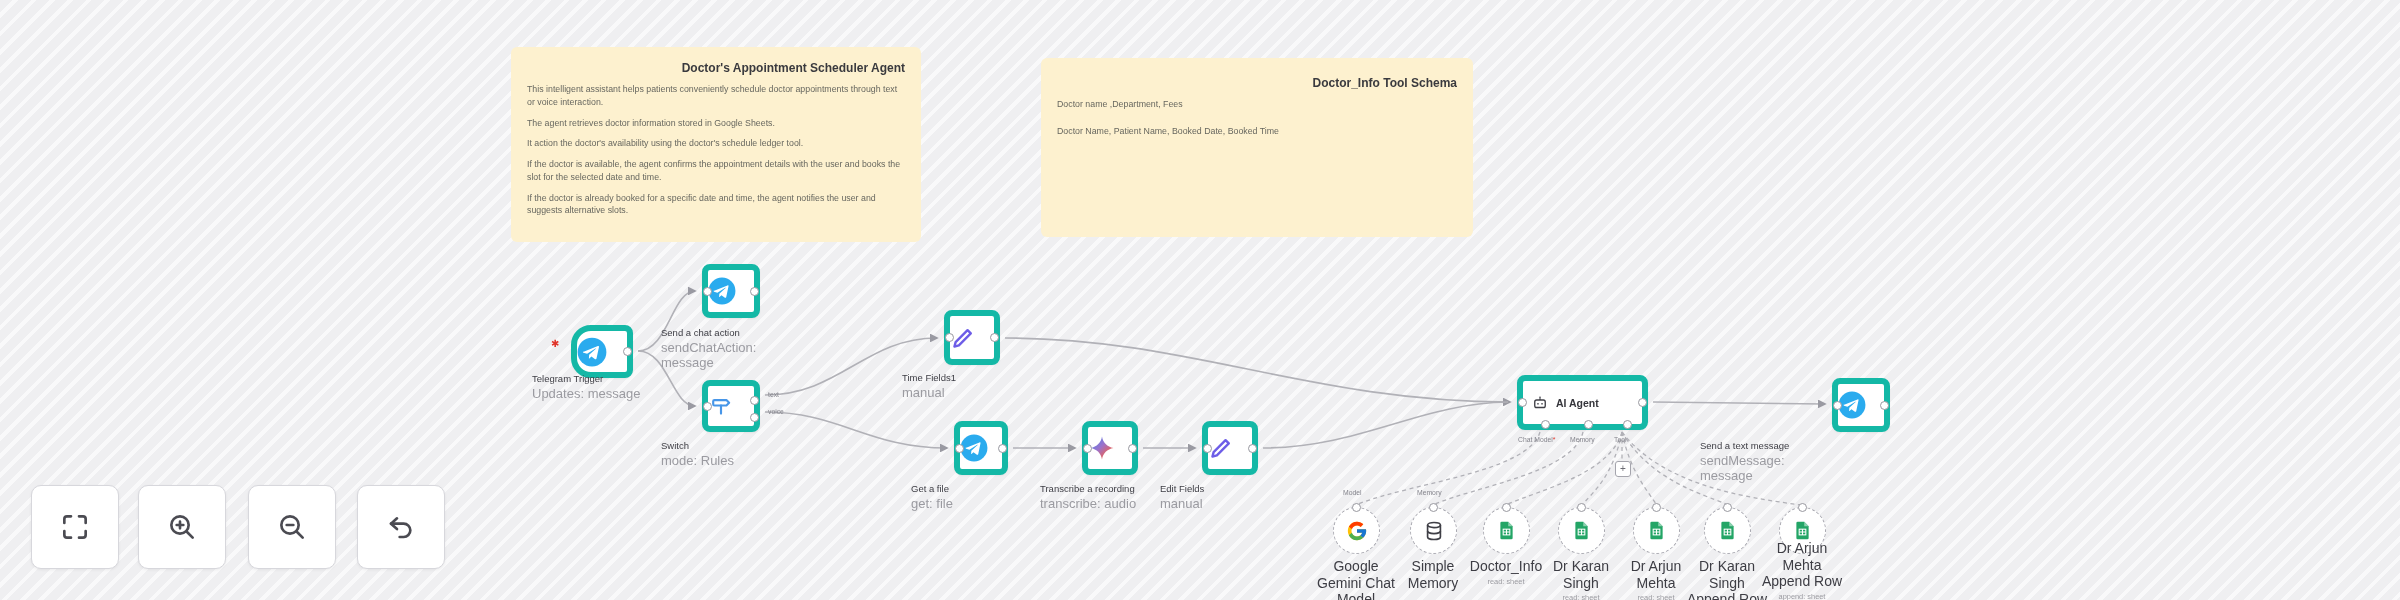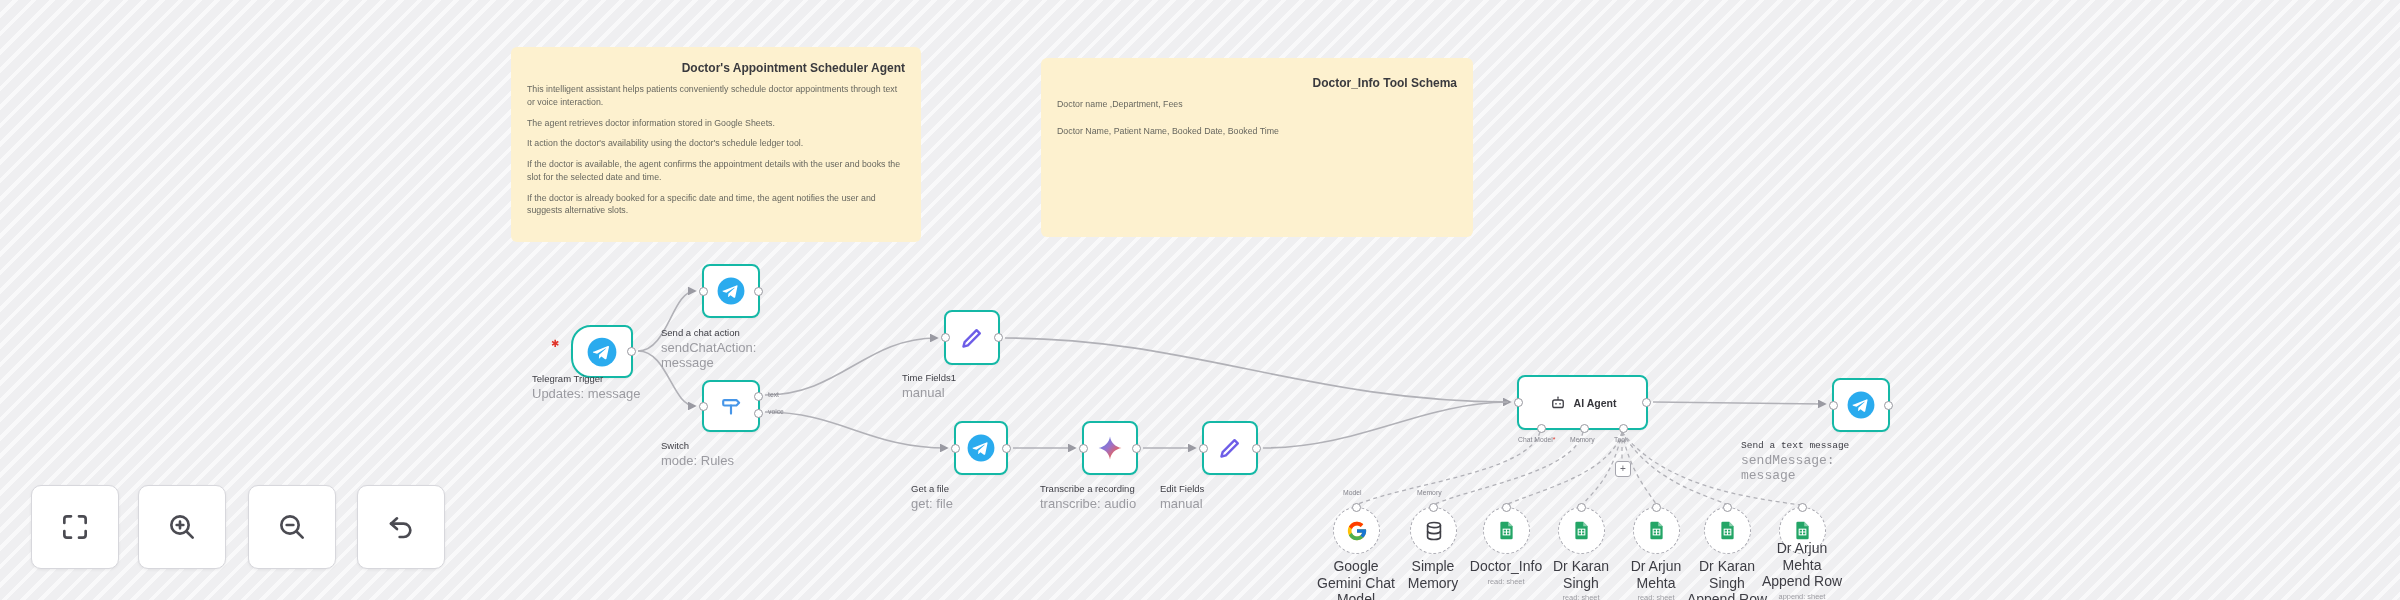--- a/index.html
+++ b/index.html
@@ -17,22 +17,22 @@
   
   .sticky{position:absolute;background:#fdf1cf;border-radius:6px;padding:12px 16px;z-index:2;box-sizing:border-box;}
   .sticky h1{font-size:12px;margin:2px 0 8px 0;color:#3a3a3e;font-weight:700;text-align:right;}
   .sticky p{font-size:8.8px;line-height:1.45;color:#67675f;margin:0 0 8px 0;}
   #sticky-scheduler{left:511px;top:47px;width:410px;height:195px;}
   #sticky-schemas{left:1041px;top:58px;width:432px;height:179px;}
   #sticky-schemas h1{margin-top:6px;}
   #sticky-schemas p{margin-bottom:14px;}
 
   
-  .node{position:absolute;background:#fff;border:2px solid #14b8a6;border-radius:8px;z-index:3;
-        display:flex;align-items:center;justify-content:center;box-shadow:0 1px 2px rgba(0,0,0,.05);box-sizing:border-box;}
+  .node{position:absolute;background:#fff;border:6px solid #14b8a6;border-radius:8px;z-index:3;
+        display:flex;align-items:center;box-shadow:0 1px 2px rgba(0,0,0,.05);box-sizing:border-box;}
   .node.trigger{border-radius:20px 8px 8px 20px;}
   .port{position:absolute;width:9px;height:9px;background:#fff;border:1.5px solid #98989f;border-radius:50%;box-sizing:border-box;z-index:4;}
   .port.in{left:-5px;top:50%;margin-top:-4.5px;}
   .port.out{right:-5px;top:50%;margin-top:-4.5px;}
   .caption{position:absolute;z-index:3;text-align:left;}
   .caption .lbl{font-size:9.5px;color:#3d3d44;line-height:1.2;}
   .caption .sub{font-size:13px;color:#9b9ba1;margin-top:2px;}
   .tiny-label{position:absolute;font-size:6.8px;color:#85858d;z-index:3;}
   .req{color:#e0352b;}
   .marker-red{position:absolute;color:#e0352b;font-size:10px;z-index:3;}
@@ -242,21 +242,21 @@
   <div class="node" style="left:1832px;top:378px;width:58px;height:54px;">
     <span>
       <svg class="icon" width="28" height="28" viewBox="0 0 24 24">
           <circle cx="12" cy="12" r="11.5" fill="#2AABEE"></circle>
           <path d="M5.3 11.7l11.4-4.5c.55-.2 1.05.13.84.95l-1.94 9.1c-.14.62-.56.77-1.12.48l-2.95-2.18-1.42 1.37c-.16.16-.3.3-.6.3l.2-2.96 5.4-4.87c.24-.21-.05-.33-.37-.12l-6.66 4.2-2.87-.9c-.62-.2-.64-.62.07-.92z" fill="#fff"></path>
         </svg>
     </span>
     <span class="port in"></span>
     <span class="port out"></span>
   </div>
-  <div class="caption" style="left:1741px;top:440px;width:140px;font-family:Liberation Mono, monospace;">
+  <div class="caption" style="left:1700px;top:440px;width:140px;">
     <div class="lbl">Send a text message</div>
     <div class="sub">sendMessage: message</div>
   </div>
 
   <span class="tiny-label" style="left:1343px;top:489px;">Model</span>
   <span class="tiny-label" style="left:1417px;top:489px;">Memory</span>
 
   <div class="subnode" style="left:1333px;top:507px;">
     <span>
       <svg class="icon" width="22" height="22" viewBox="0 0 48 48">

